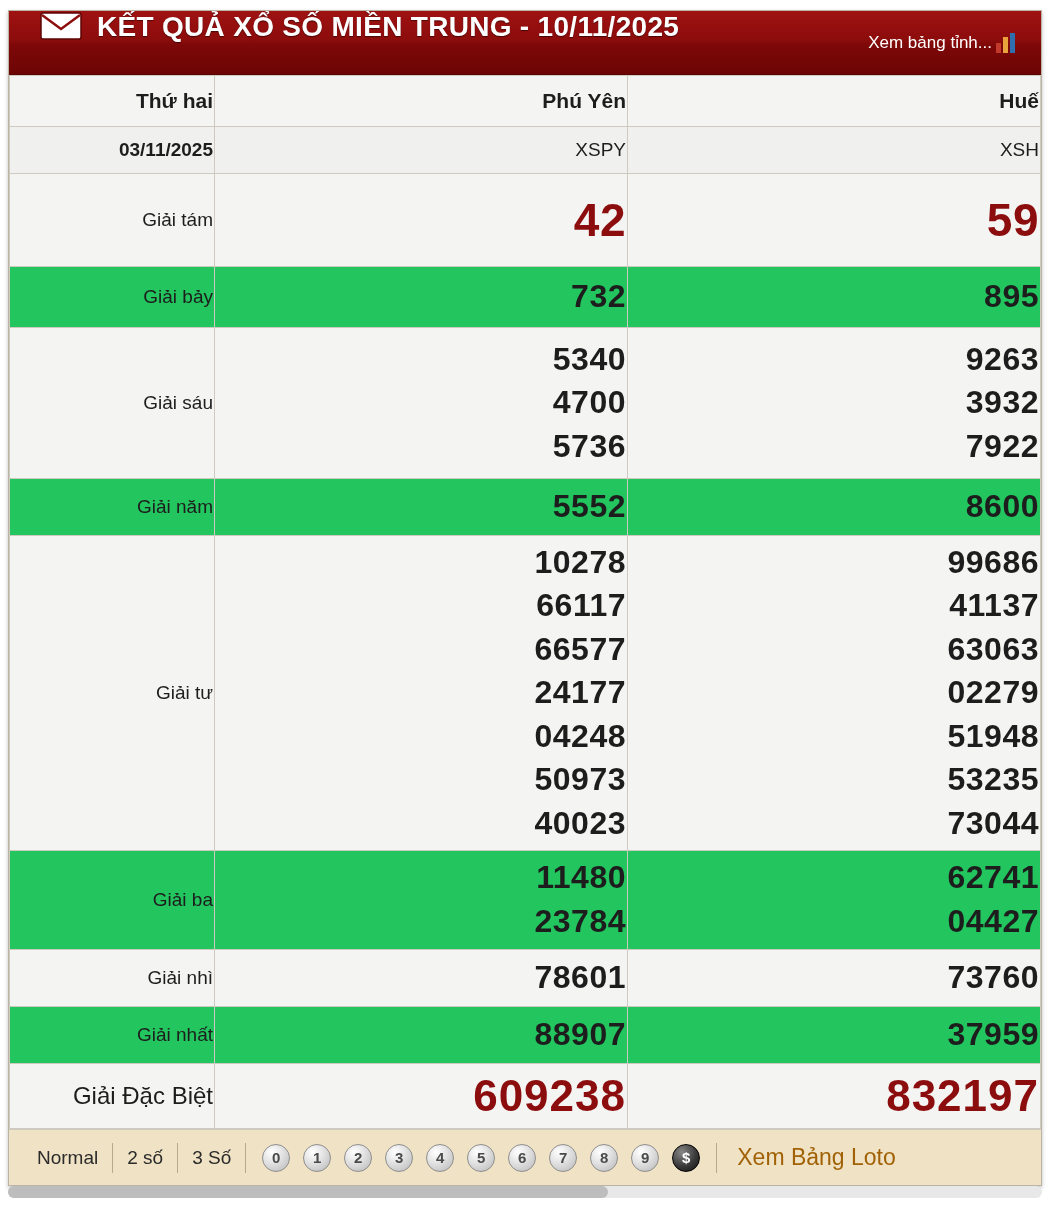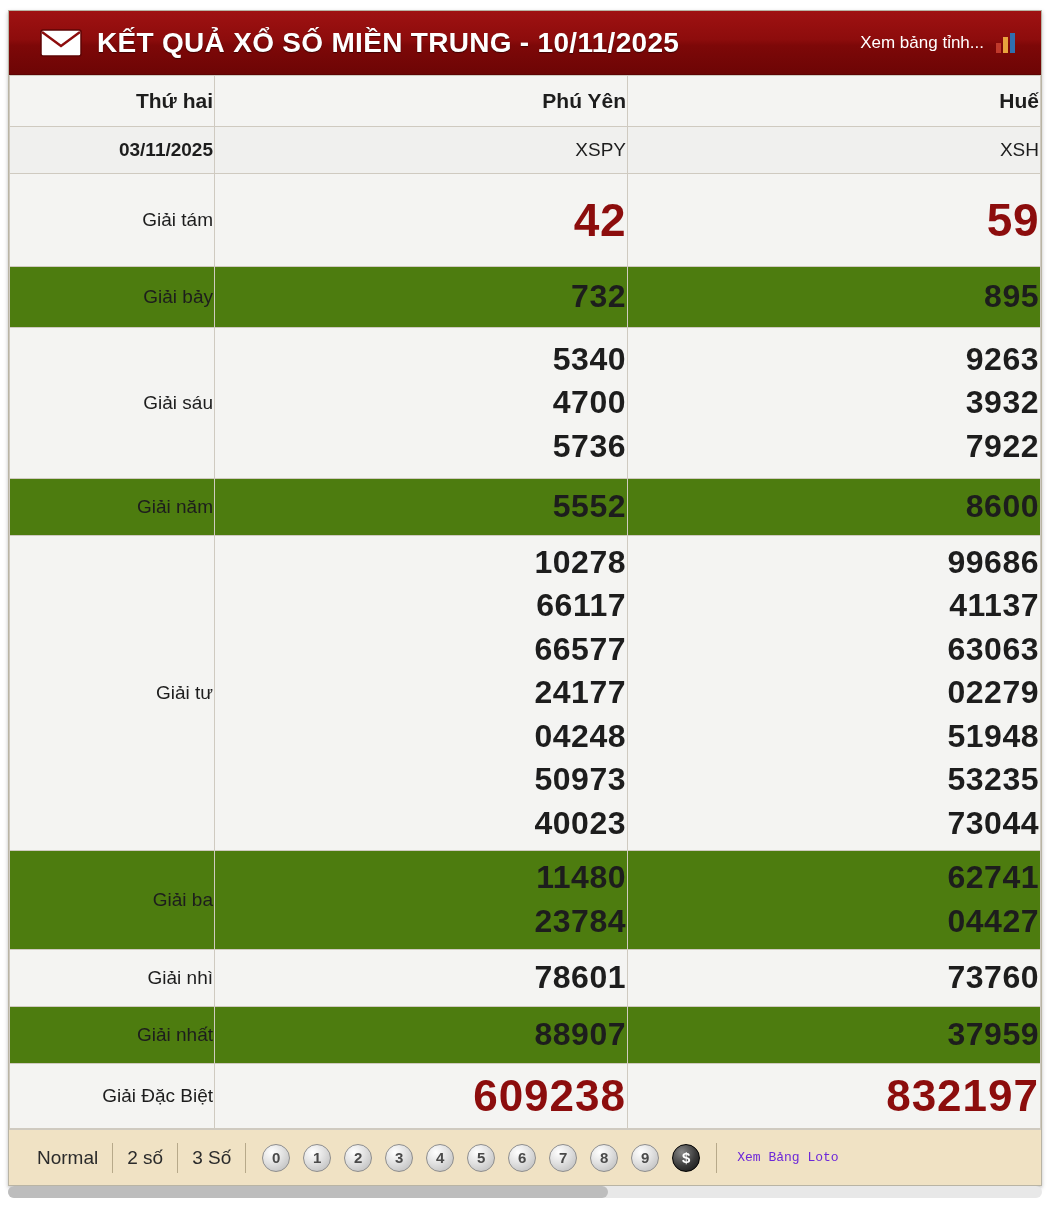--- a/index.html
+++ b/index.html
@@ -32,21 +32,20 @@
     box-shadow: 0 2px 4px rgba(0,0,0,0.25);
   }
 
   
   .header {
     position: relative;
     height: 64px;
     background: linear-gradient(to bottom, #9f1212 0%, #8d0c0c 45%, #7d0808 55%, #6d0505 100%);
     border-bottom: 1px solid #5d0404;
     display: flex;
-    align-items: center;
     padding: 0 12px;
     box-sizing: border-box;
   }
   .mail-icon {
     width: 44px;
     height: 30px;
     flex: 0 0 auto;
     margin-left: 18px;
     margin-right: 14px;
     display: flex;
@@ -59,21 +58,21 @@
     font-weight: bold;
     letter-spacing: 0.3px;
     white-space: nowrap;
     text-shadow: 0 1px 1px rgba(0,0,0,0.5);
     font-family: "Liberation Sans", sans-serif;
   }
   .header-right {
     margin-left: auto;
     display: flex;
     align-items: center;
-    gap: 12px;
+    gap: 4px;
     padding-right: 14px;
   }
   .header-link {
     color: #ffffff;
     font-size: 17px;
     white-space: nowrap;
     text-decoration: none;
   }
   .chart-icon {
     display: flex;
@@ -140,33 +139,33 @@
   .num.big {
     font-size: 46px;
     color: #8c0d0d;
     line-height: 1.1;
   }
   .num.special {
     font-size: 44px;
     color: #8c0d0d;
     letter-spacing: 1px;
   }
-  .alt { background: #4d7c0f; }
+  .alt { background: #22c55e; }
 
   .r-tam td { height: 90px; }
   .r-bay td { height: 58px; }
   .r-sau td { height: 148px; }
   .r-nam td { height: 54px; padding-left: 24px; }
   .r-tu td  { height: 312px; }
   .r-ba td  { height: 96px; }
   .r-nhi td { height: 54px; }
   .r-nhat td { height: 54px; }
   .r-db td  { height: 62px; }
 
-  .r-db .rowlabel { font-size: 19px; }
+  .r-db .rowlabel { font-size: 24px; }
 
   
   .footer {
     height: 56px;
     background: #f0e2c4;
     border-top: 1px solid #cfcac0;
     display: flex;
     align-items: center;
     padding: 0 14px;
     box-sizing: border-box;
@@ -204,25 +203,24 @@
     justify-content: center;
     box-sizing: border-box;
   }
   .ball.dark {
     background: radial-gradient(circle at 34% 28%, #888 0%, #3a3a3a 55%, #111 100%);
     color: #ffffff;
     border-color: #000;
   }
   .footer-right {
     margin-left: 6px;
-    font-size: 13px;
-    color: #6d28d9;
+    font-size: 23px;
+    color: #a16207;
     white-space: nowrap;
     padding-left: 14px;
-    font-family: Liberation Mono, monospace;
   }
 
   .scrollbar {
     position: absolute;
     left: 8px;
     top: 1186px;
     width: 1034px;
     height: 12px;
     background: #e8e8e8;
     border-radius: 6px;

